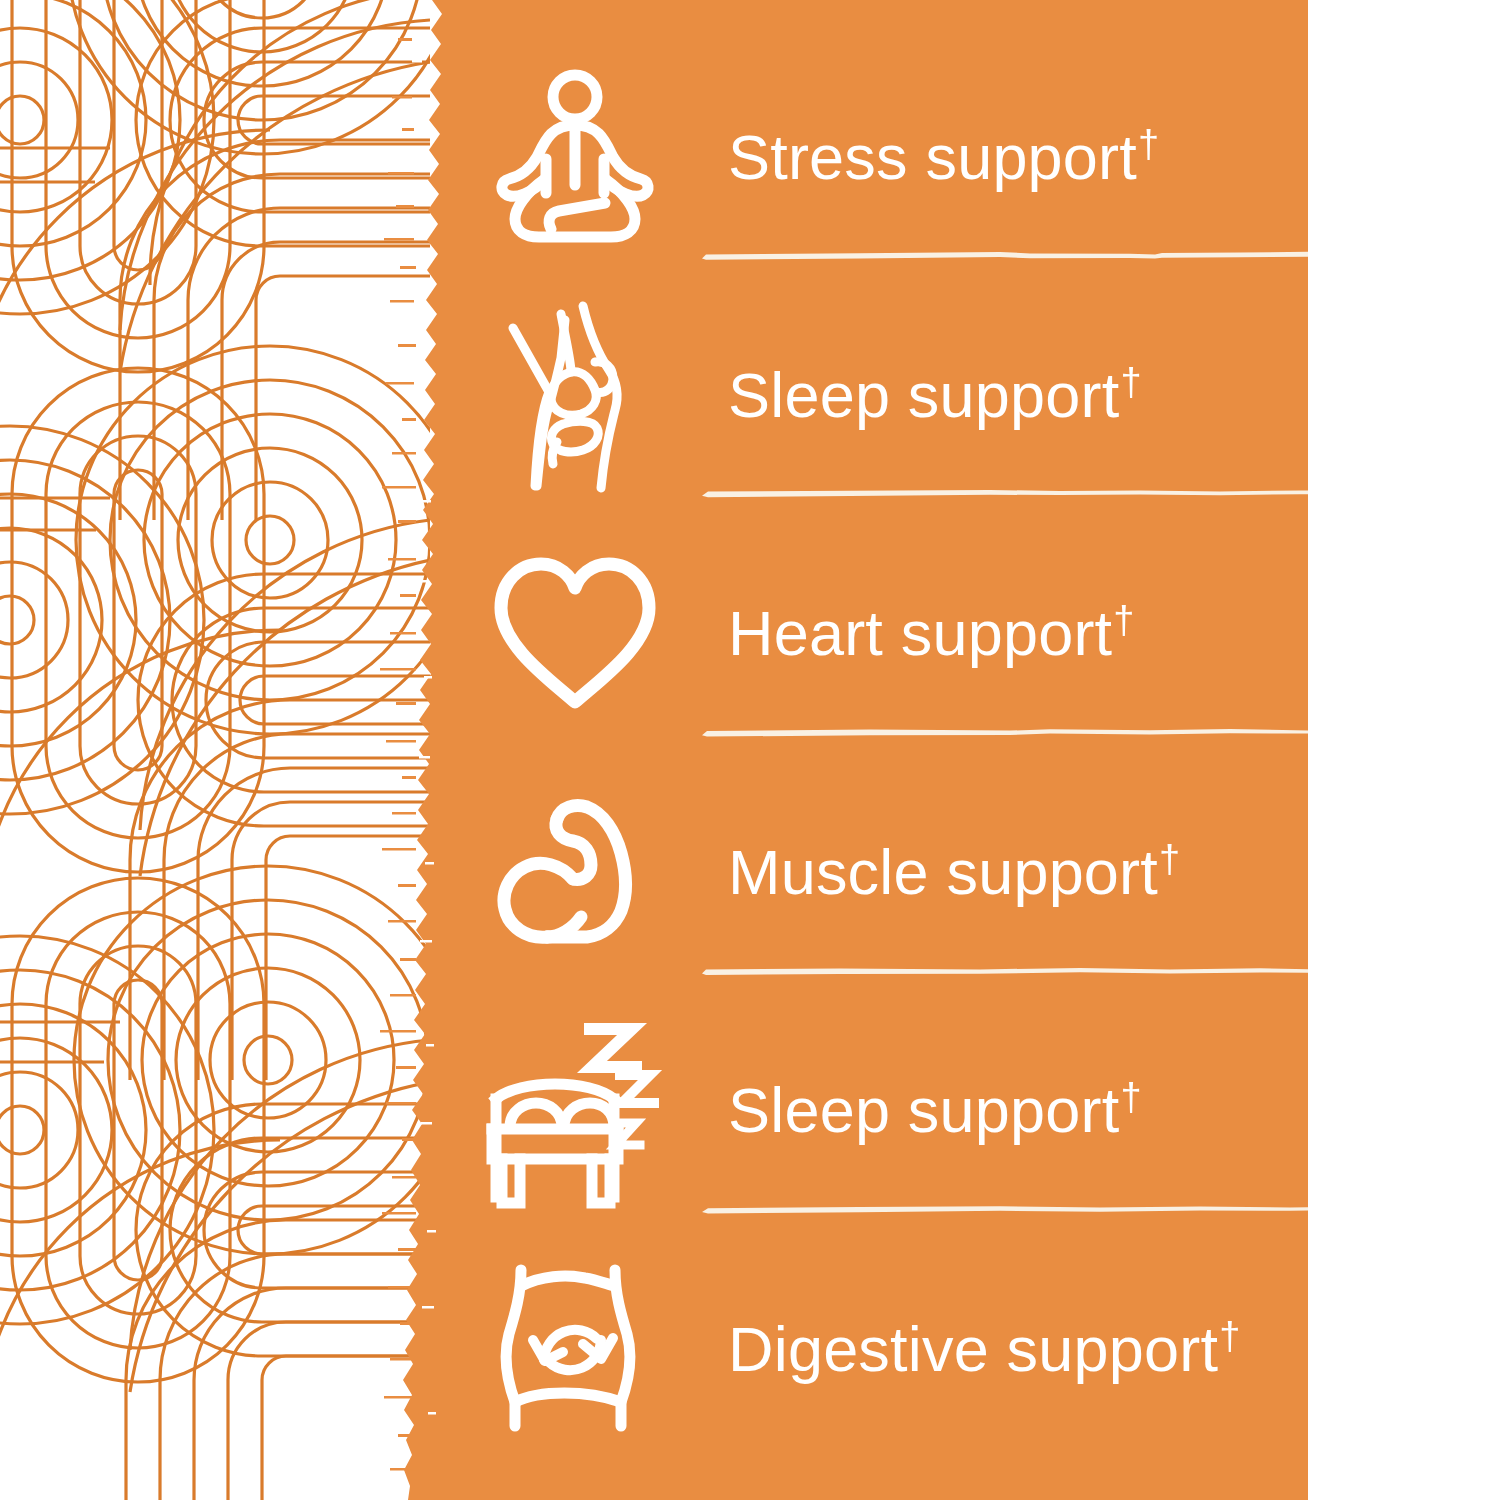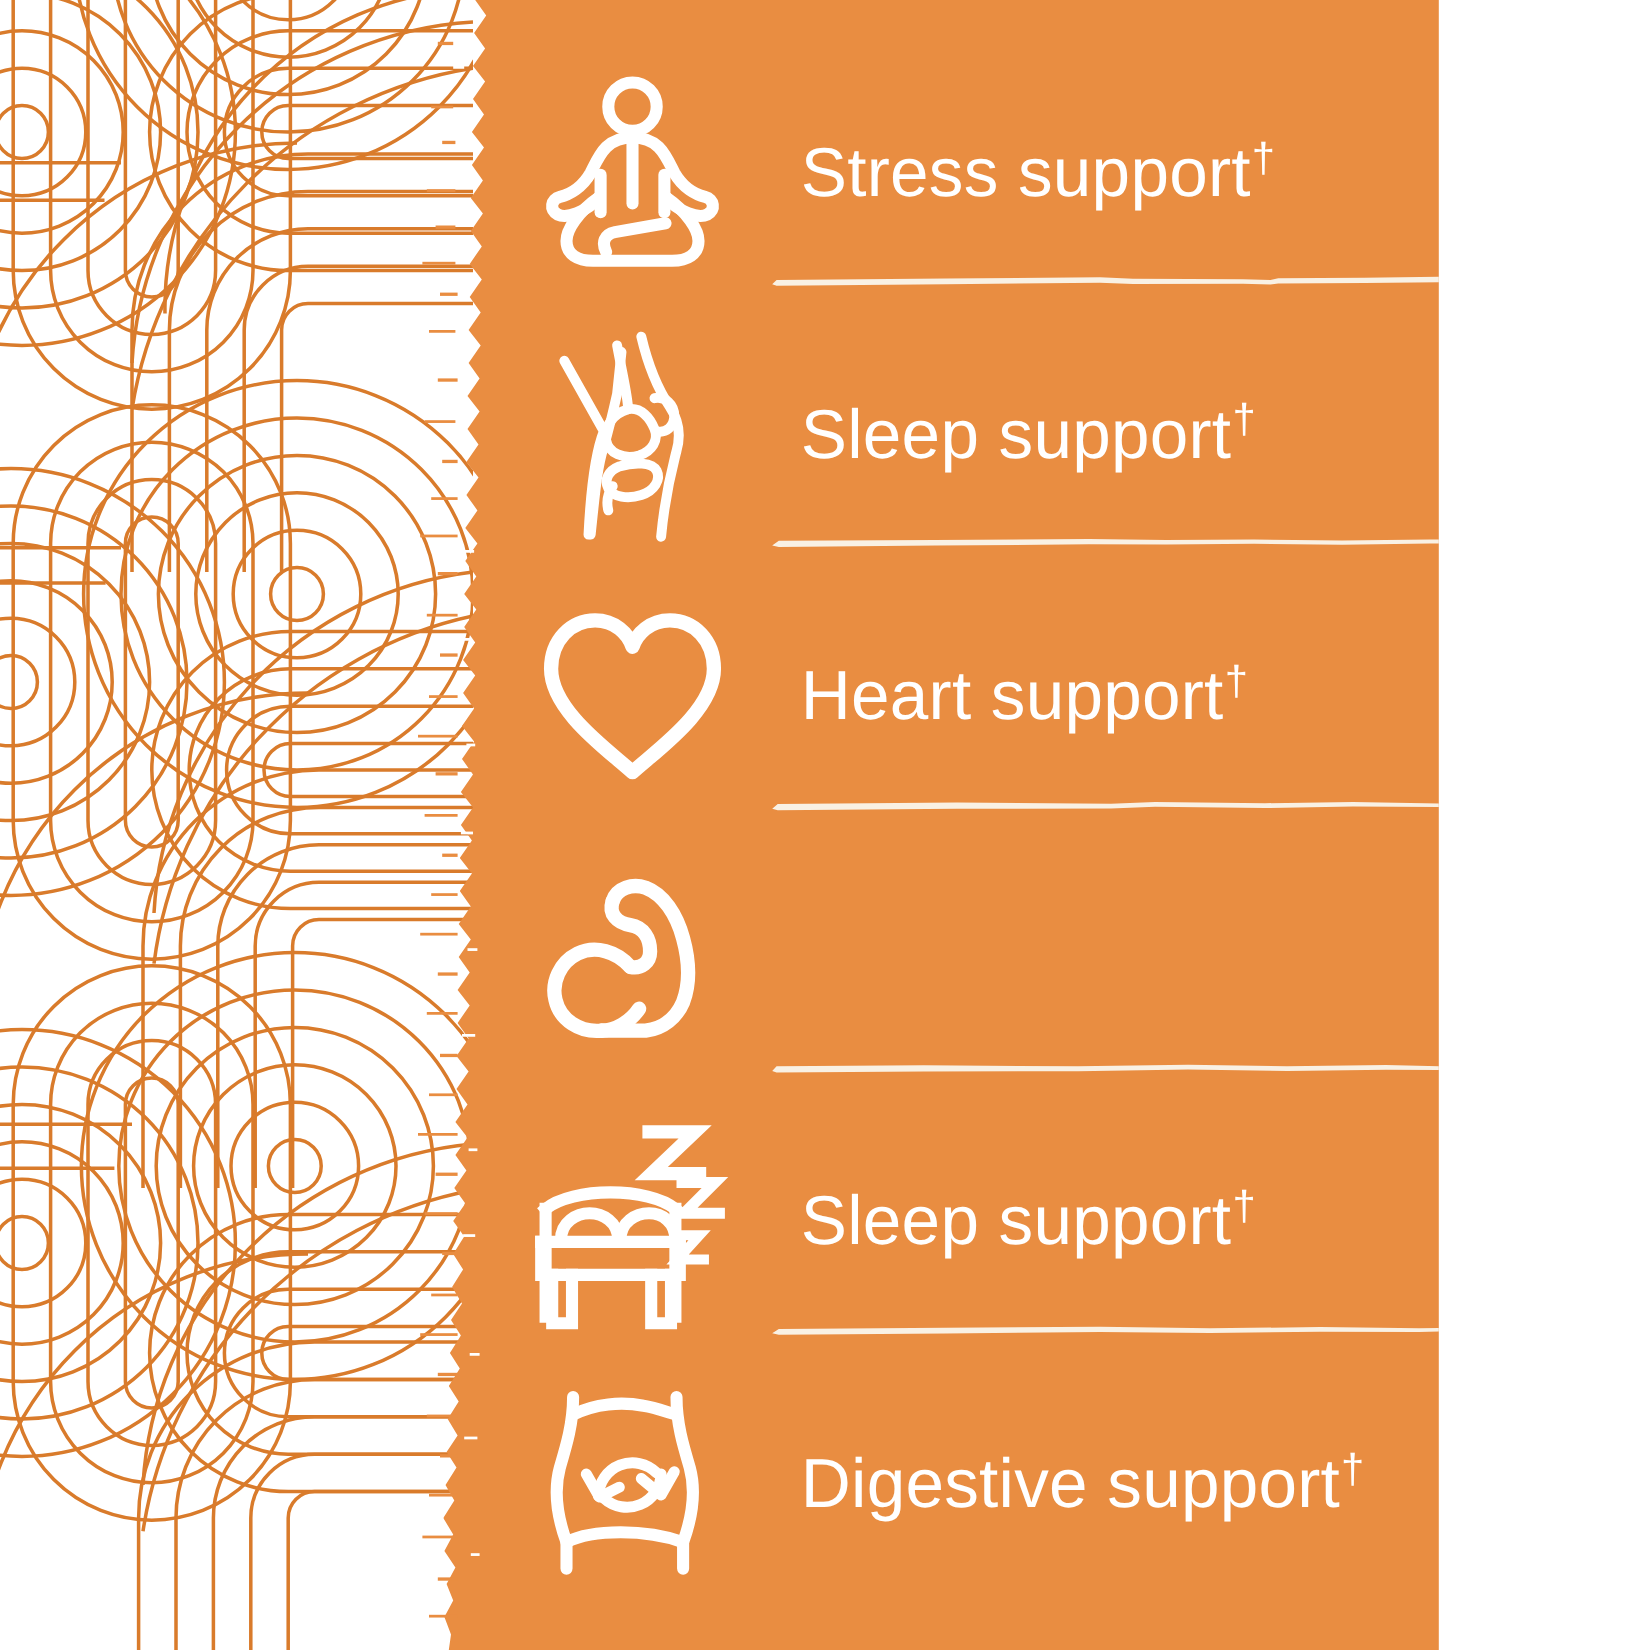--- a/index.html
+++ b/index.html
@@ -342,20 +342,23 @@
 
           <path d="M 70 22 C 66 34 74 42 86 44 C 98 46 104 56 104 68
                    C 104 78 96 84 86 82"></path>
 
           <path d="M 86 82 C 74 68 54 62 38 70 C 22 78 14 96 18 112
                    C 22 130 40 142 60 140"></path>
 
           <path d="M 60 140 C 72 140 86 132 94 120"></path>
         </svg>
       </div>
+      <div class="benefit-label">
+        <span>Muscle support</span><span class="dag">†</span>
+      </div>
     </div>
 
     <div class="benefit-row" style="top:998px;">
       <div class="benefit-icon">
         <svg width="190" height="200" viewBox="0 0 190 200" fill="none" stroke="#ffffff" stroke-width="11" stroke-linecap="square" stroke-linejoin="miter">
 
           <path d="M 16 88 L 16 186"></path>
           <path d="M 134 88 L 134 186"></path>
 
           <path d="M 16 88 C 40 68 110 68 134 88"></path>

